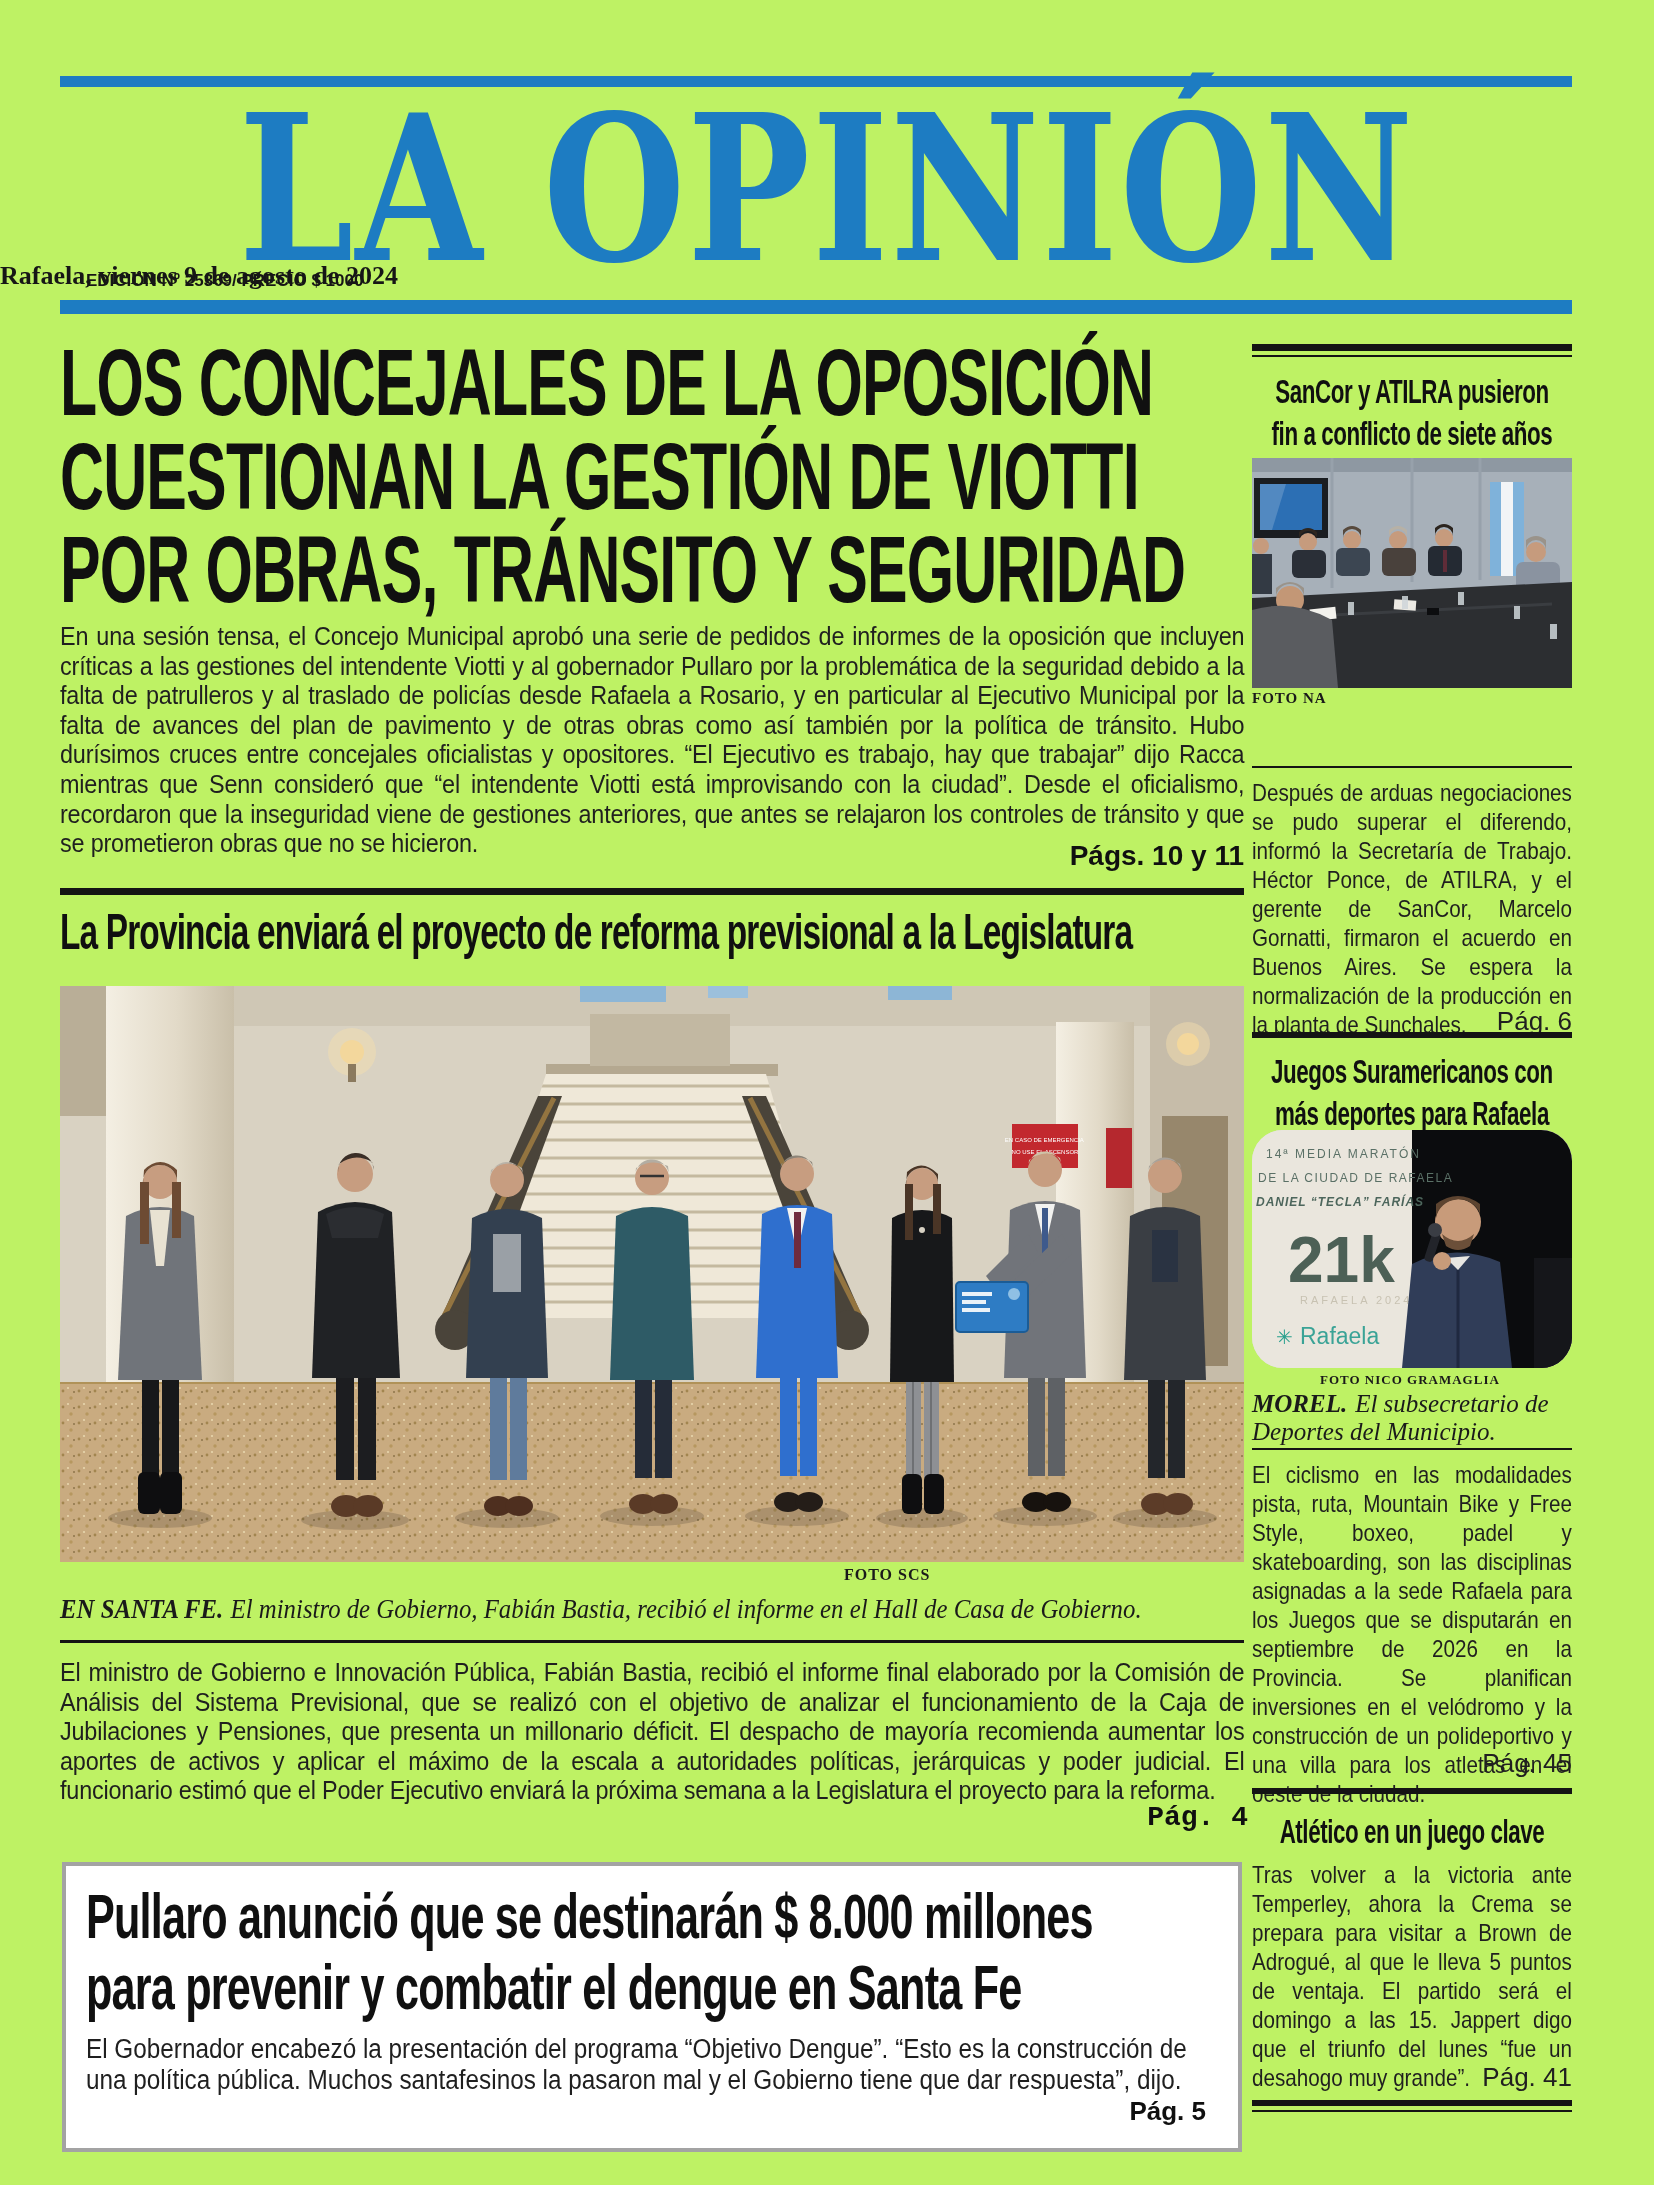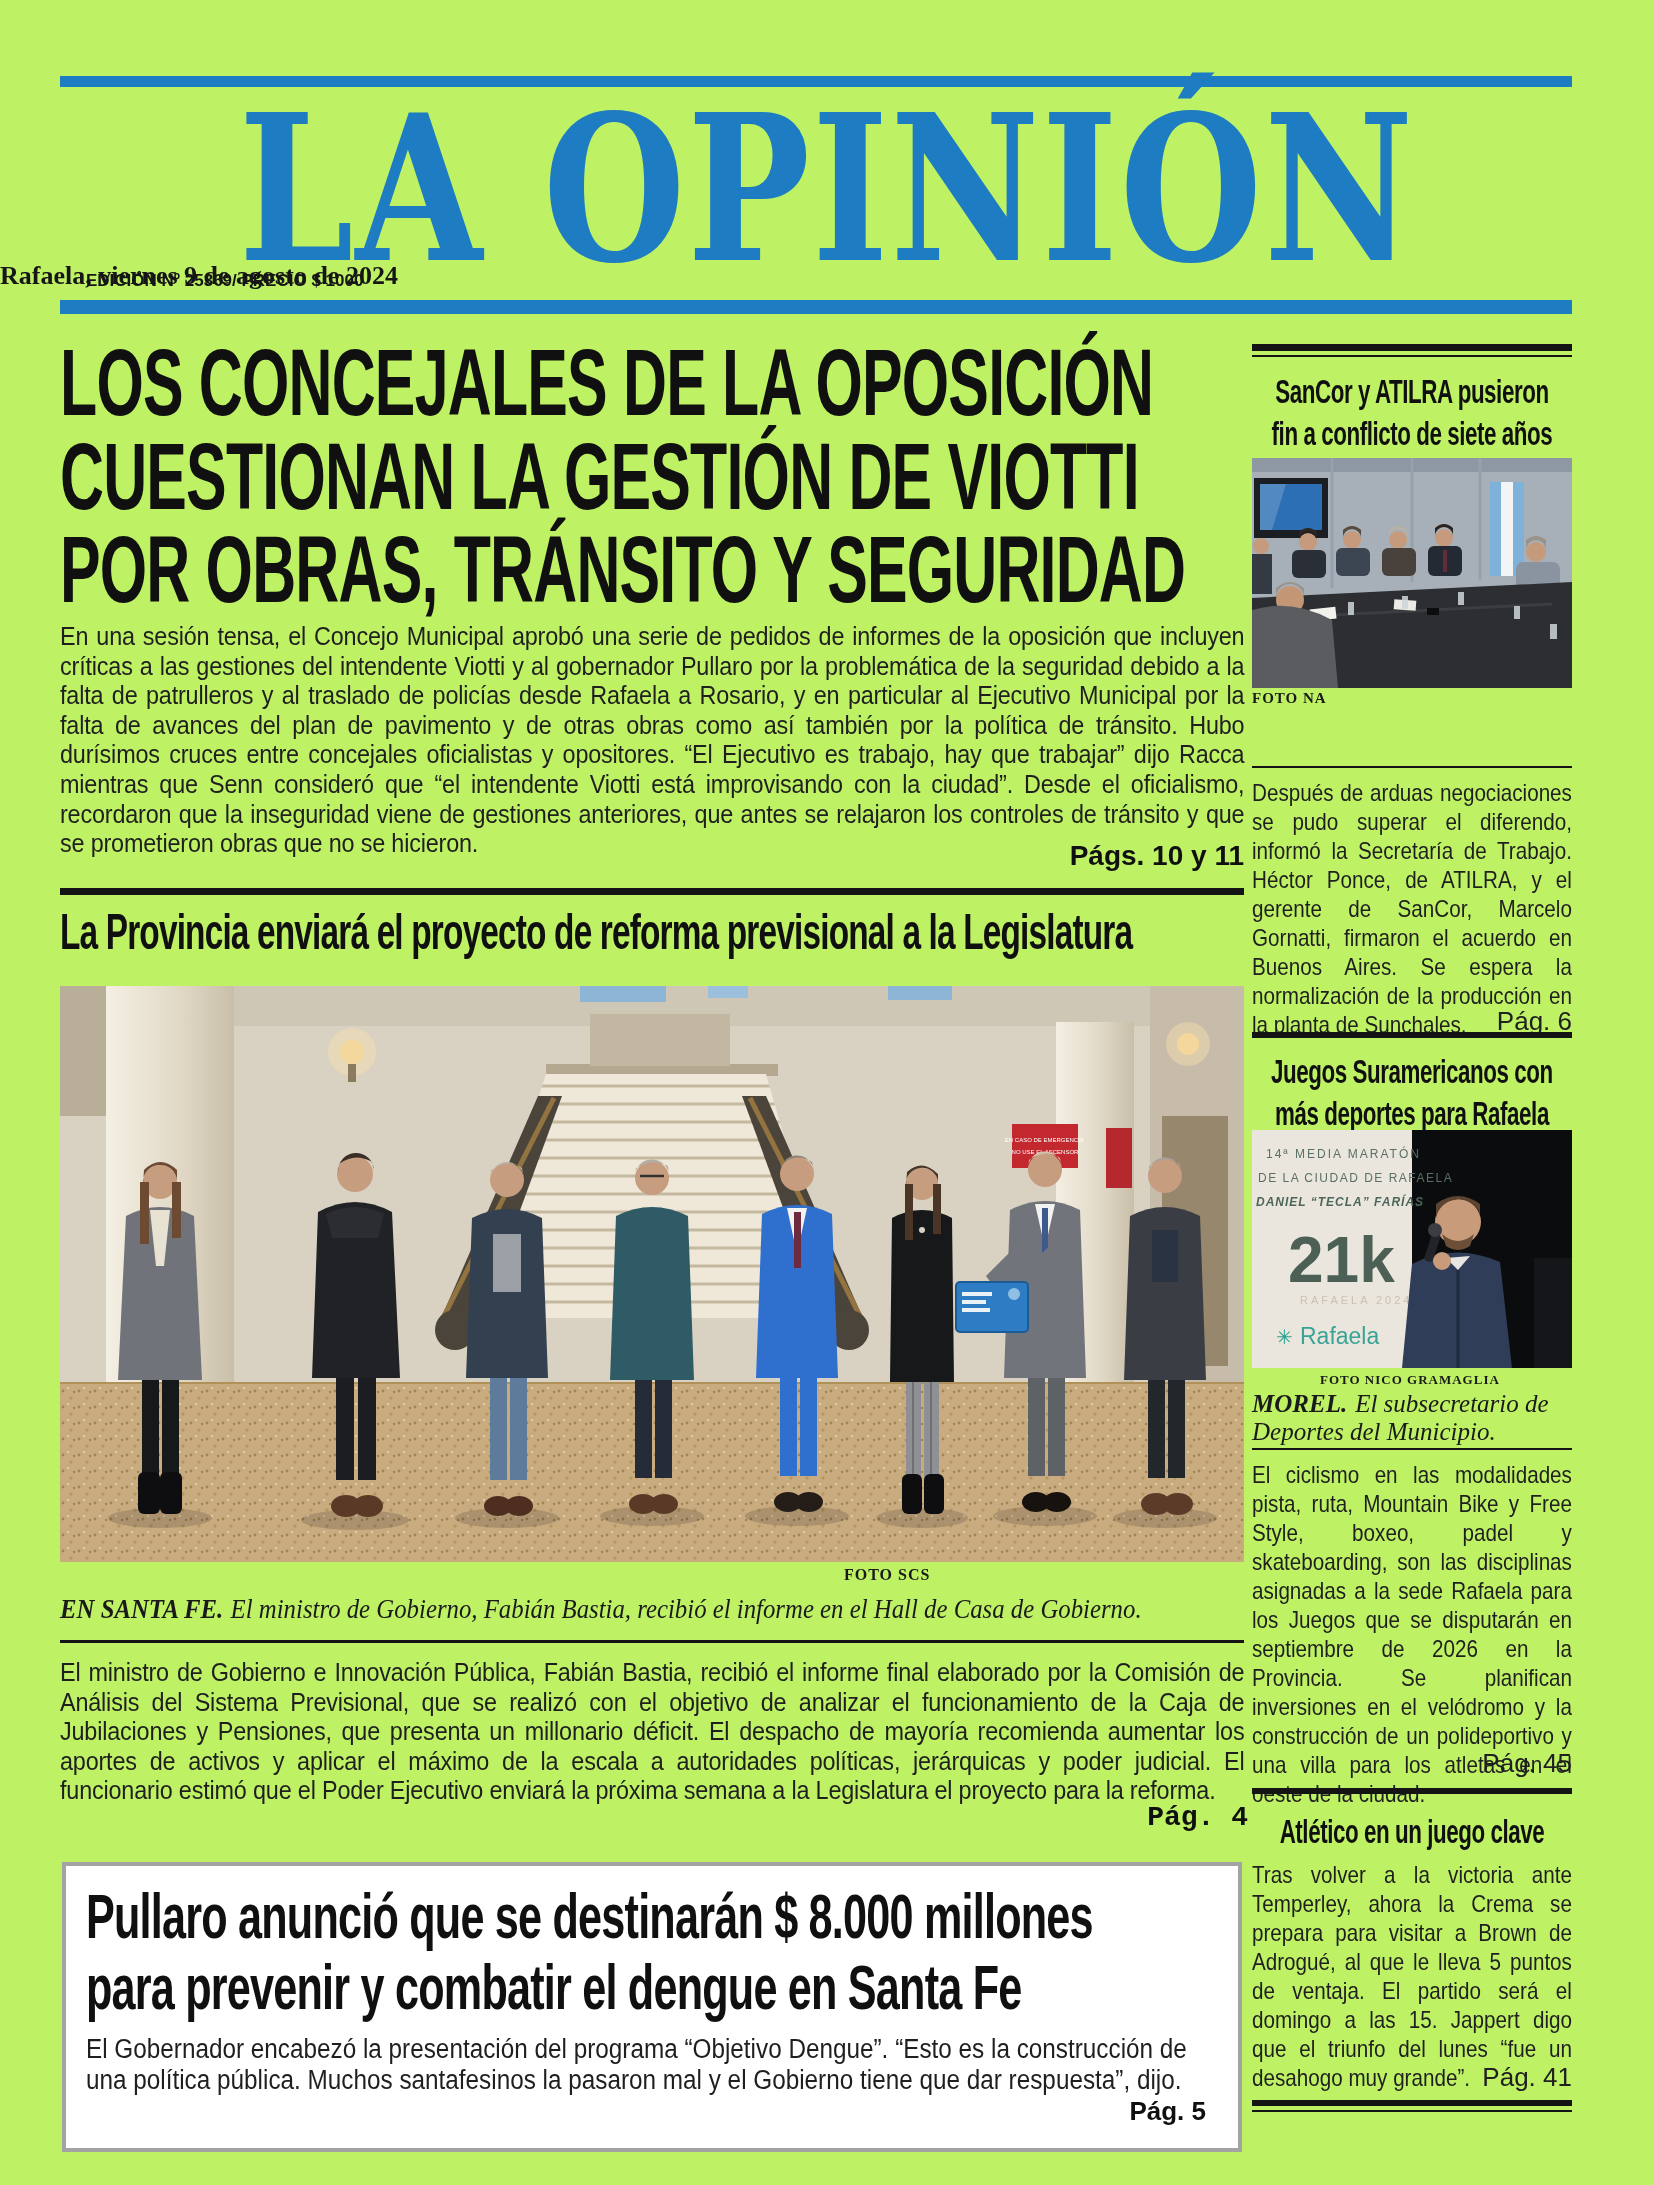--- a/index.html
+++ b/index.html
@@ -382,21 +382,21 @@
   <div class="abs sb-body" style="top:778px;">Después de arduas negociaciones se pudo superar el diferendo, informó la Secretaría de Trabajo. Héctor Ponce, de ATILRA, y el gerente de SanCor, Marcelo Gornatti, firmaron el acuerdo en Buenos Aires. Se espera la normalización de la producción en la planta de Sunchales.</div>
   <div class="abs pgref-sb" style="left:1252px;top:1006px;width:320px;position:absolute;">Pág. 6</div>
 
   <div class="abs rule" style="left:1252px;top:1032px;width:320px;height:6px;"></div>
 
   <div class="abs sb-h" style="top:1052px;">
     <span>Juegos Suramericanos con</span>
     <span>más deportes para Rafaela</span>
   </div>
 
-  <div class="abs photo" style="left:1252px;top:1130px;width:320px;height:238px;">
+  <div class="abs photo" style="left:1252px;top:1130px;width:320px;height:238px;border-radius:31px;">
     <svg viewBox="0 0 320 238" preserveAspectRatio="none">
       <rect width="320" height="238" fill="#eae6dd"></rect>
       <rect x="160" width="160" height="238" fill="#0b0c0e"></rect>
       <g font-family="Liberation Sans, sans-serif">
         <text x="14" y="28" font-size="12" letter-spacing="2" fill="#5a7066">14ª MEDIA MARATÓN</text>
         <text x="6" y="52" font-size="12" letter-spacing="1.5" fill="#5a7066">DE LA CIUDAD DE RAFAELA</text>
         <text x="4" y="76" font-size="12" letter-spacing="1" font-style="italic" font-weight="bold" fill="#4d665c">DANIEL “TECLA” FARÍAS</text>
         <text x="36" y="152" font-size="64" font-weight="bold" fill="#4c6056">21k</text>
         <text x="48" y="174" font-size="11" letter-spacing="3" fill="#c8c2b2">RAFAELA 2024</text>
         <text x="24" y="214" font-size="20" fill="#2aa08e">✳</text>

